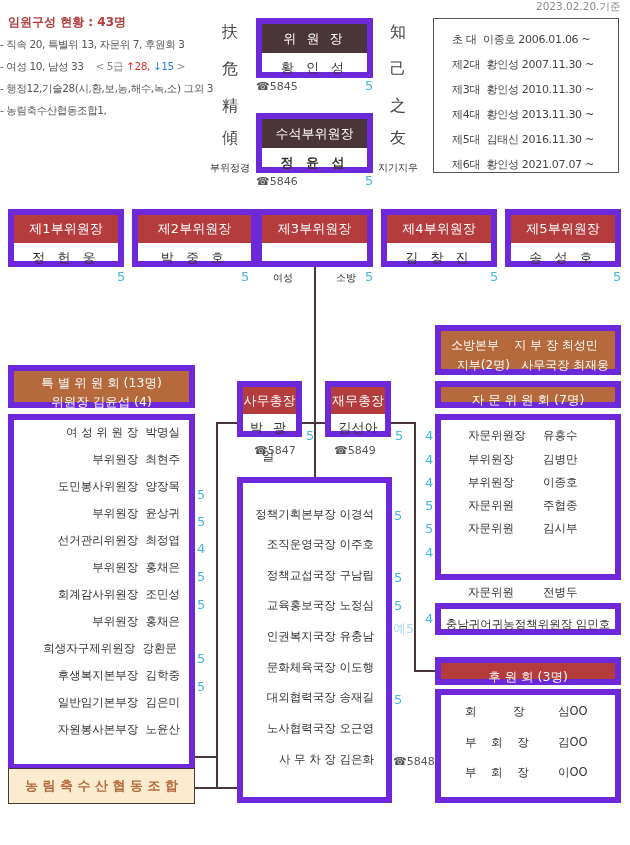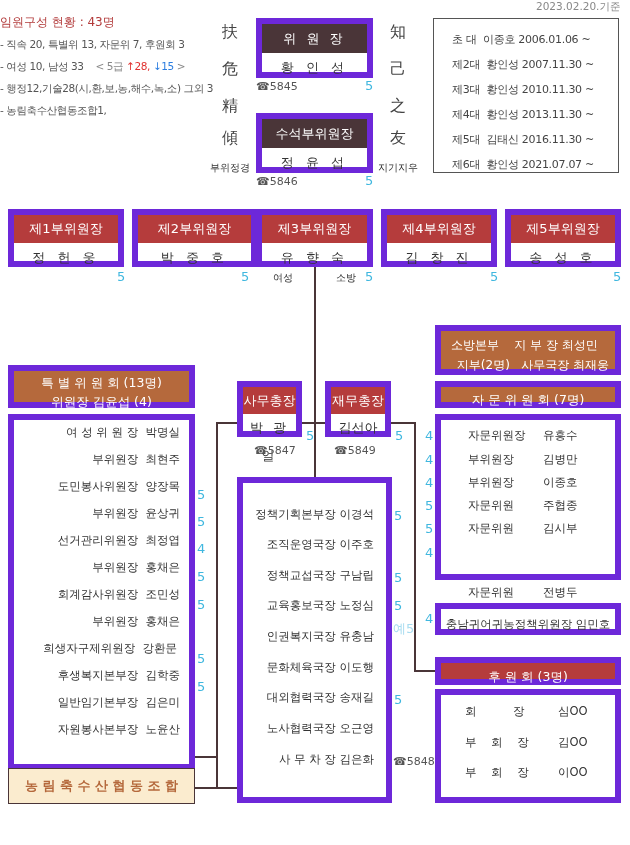--- a/index.html
+++ b/index.html
@@ -5,21 +5,21 @@
   * { box-sizing: border-box; margin: 0; padding: 0; }
   body { width: 630px; height: 845px; background: #ffffff; position: relative; overflow: hidden;
          font-family: "DejaVu Sans", "Liberation Sans", sans-serif; color: #333; }
   .abs { position: absolute; }
   .line { position: absolute; background: #4a3538; }
   .num { position: absolute; color: #3fb7df; font-size: 13px; }
   .phone { position: absolute; color: #555; font-size: 11px; }
   .small { position: absolute; font-size: 10px; color: #333; }
 
   
-  .summary-title { color: #b23a3a; font-weight: normal; font-size: 12px; }
+  .summary-title { color: #b23a3a; font-weight: bold; font-size: 12px; padding-left: 8px; }
   .summary-line { font-size: 10.5px; color: #555; line-height: 22px; letter-spacing: -0.4px; white-space: nowrap; }
   .up { color: #e0312f; } .down { color: #2b7de0; }
 
   .hanja { position: absolute; font-family: "DejaVu Serif", serif; font-size: 16px; color: #444; }
 
   
   .box { position: absolute; border: 6px solid #6d28d9; background: #fff; }
   .box .head { color: #fff; text-align: center; font-size: 13px; }
   .box .body { text-align: center; font-size: 13px; letter-spacing: 4px; }
   .dark { background: #4a3538; }
@@ -63,21 +63,21 @@
 
 <div class="box" style="left:256px;top:18px;width:117px;height:60px;">
   <div class="head dark" style="height:29px;line-height:29px;letter-spacing:3px;">위 원 장</div>
   <div class="body" style="line-height:30px;">황 인 성</div>
 </div>
 <div class="phone" style="left:256px;top:80px;">☎5845</div>
 <div class="num" style="left:365px;top:78px;">5</div>
 
 <div class="box" style="left:256px;top:113px;width:117px;height:60px;">
   <div class="head dark" style="height:29px;line-height:29px;">수석부위원장</div>
-  <div class="body" style="line-height:30px;">정 윤 섭</div>
+  <div class="body" style="line-height:30px;font-weight:bold;">정 윤 섭</div>
 </div>
 <div class="phone" style="left:256px;top:175px;">☎5846</div>
 <div class="num" style="left:365px;top:173px;">5</div>
 
 <div class="history" style="left:433px;top:18px;width:186px;height:155px;padding:8px 0 0 18px;">
   <div class="row"><span>초  대</span>&nbsp;&nbsp;<span>이종호</span> <span>2006.01.06 ~</span></div>
   <div class="row"><span>제2대</span>&nbsp;&nbsp;<span>황인성</span> <span>2007.11.30 ~</span></div>
   <div class="row"><span>제3대</span>&nbsp;&nbsp;<span>황인성</span> <span>2010.11.30 ~</span></div>
   <div class="row"><span>제4대</span>&nbsp;&nbsp;<span>황인성</span> <span>2013.11.30 ~</span></div>
   <div class="row"><span>제5대</span>&nbsp;&nbsp;<span>김태신</span> <span>2016.11.30 ~</span></div>
@@ -91,21 +91,20 @@
 <div class="num" style="left:117px;top:269px;">5</div>
 
 <div class="box" style="left:132px;top:209px;width:125px;height:58px;">
   <div class="head red" style="height:28px;line-height:28px;">제2부위원장</div>
   <div class="body" style="line-height:29px;">박 중 호</div>
 </div>
 <div class="num" style="left:241px;top:269px;">5</div>
 
 <div class="box" style="left:256px;top:209px;width:117px;height:58px;">
   <div class="head red" style="height:28px;line-height:28px;">제3부위원장</div>
-  <div class="body" style="line-height:29px;">유 향 숙</div>
 </div>
 <div class="small" style="left:273px;top:271px;">여성</div>
 <div class="small" style="left:336px;top:271px;">소방</div>
 <div class="num" style="left:365px;top:269px;">5</div>
 
 <div class="box" style="left:381px;top:209px;width:116px;height:58px;">
   <div class="head red" style="height:28px;line-height:28px;">제4부위원장</div>
   <div class="body" style="line-height:29px;">김 창 진</div>
 </div>
 <div class="num" style="left:490px;top:269px;">5</div>

